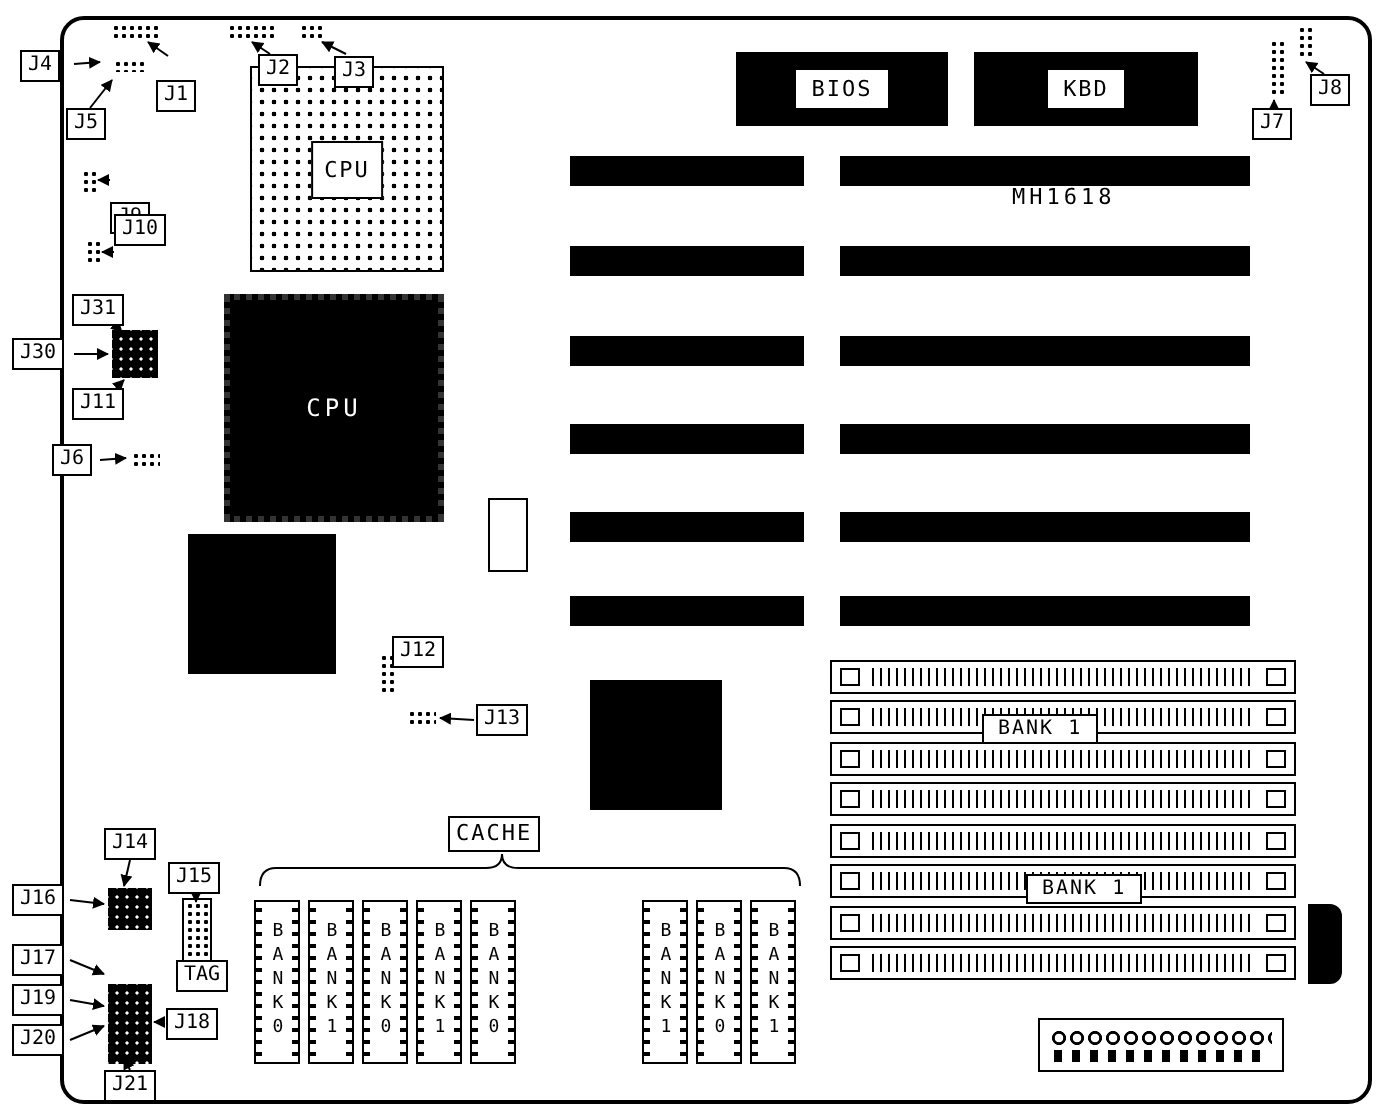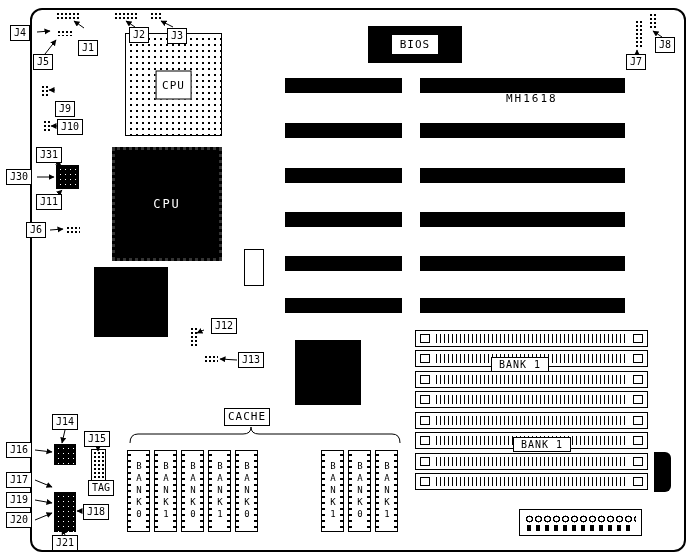--- a/index.html
+++ b/index.html
@@ -68,22 +68,25 @@
   </div>
 
   <div class="qfp" style="left:112px;top:147px;width:110px;height:114px">
     <span class="qfp-label">CPU</span>
   </div>
 
   <div class="blackchip" style="left:94px;top:267px;width:74px;height:70px"></div>
   <div class="outline" style="left:244px;top:249px;width:20px;height:37px"></div>
   <div class="blackchip" style="left:295px;top:340px;width:66px;height:65px"></div>
 
-  <div class="blackchip" style="left:368px;top:26px;width:94px;height:37px">
+  <div class="blackchip" style="left:368px;top:26px;width:106px;height:37px">
     <div class="chipbox">BIOS</div>
+  </div>
+  <div class="blackchip" style="left:487px;top:26px;width:112px;height:37px">
+    <div class="chipbox">KBD</div>
   </div>
 
   <div class="modeltext" style="left:506px;top:92px">MH1618</div>
 
   <div class="slot" style="left:285px;top:78px;width:117px"></div>
   <div class="slot" style="left:285px;top:123px;width:117px"></div>
   <div class="slot" style="left:285px;top:168px;width:117px"></div>
   <div class="slot" style="left:285px;top:212px;width:117px"></div>
   <div class="slot" style="left:285px;top:256px;width:117px"></div>
   <div class="slot" style="left:285px;top:298px;width:117px"></div>
@@ -206,30 +209,30 @@
       <path d="M65,535 L62,529"></path>
       <path d="M82,511 L77,511"></path>
     </g>
     <path d="M130,443 Q130,434 138,434 L243,434 Q251,434 251,427 Q251,434 259,434 L392,434 Q400,434 400,443" stroke="#000" stroke-width="1" fill="none"></path>
   </svg>
 
   <div class="callout" style="left:10px;top:25px">J4</div>
   <div class="callout" style="left:78px;top:40px">J1</div>
   <div class="callout" style="left:33px;top:54px">J5</div>
   <div class="callout" style="left:55px;top:101px">J9</div>
-  <div class="callout" style="left:57px;top:119px">J10</div>
+  <div class="callout" style="left:57px;top:107px">J10</div>
   <div class="callout" style="left:36px;top:147px">J31</div>
   <div class="callout" style="left:6px;top:169px">J30</div>
   <div class="callout" style="left:36px;top:194px">J11</div>
   <div class="callout" style="left:26px;top:222px">J6</div>
   <div class="callout" style="left:129px;top:27px">J2</div>
   <div class="callout" style="left:167px;top:28px">J3</div>
   <div class="callout" style="left:626px;top:54px">J7</div>
   <div class="callout" style="left:655px;top:37px">J8</div>
-  <div class="callout" style="left:211px;top:318px">J12</div>
+  <div class="callout" style="left:196px;top:318px">J12</div>
   <div class="callout" style="left:238px;top:352px">J13</div>
   <div class="callout" style="left:52px;top:414px">J14</div>
   <div class="callout" style="left:84px;top:431px">J15</div>
   <div class="callout" style="left:6px;top:442px">J16</div>
   <div class="callout" style="left:6px;top:472px">J17</div>
   <div class="callout" style="left:6px;top:492px">J19</div>
   <div class="callout" style="left:6px;top:512px">J20</div>
   <div class="callout" style="left:52px;top:535px">J21</div>
   <div class="callout" style="left:83px;top:504px">J18</div>
 

